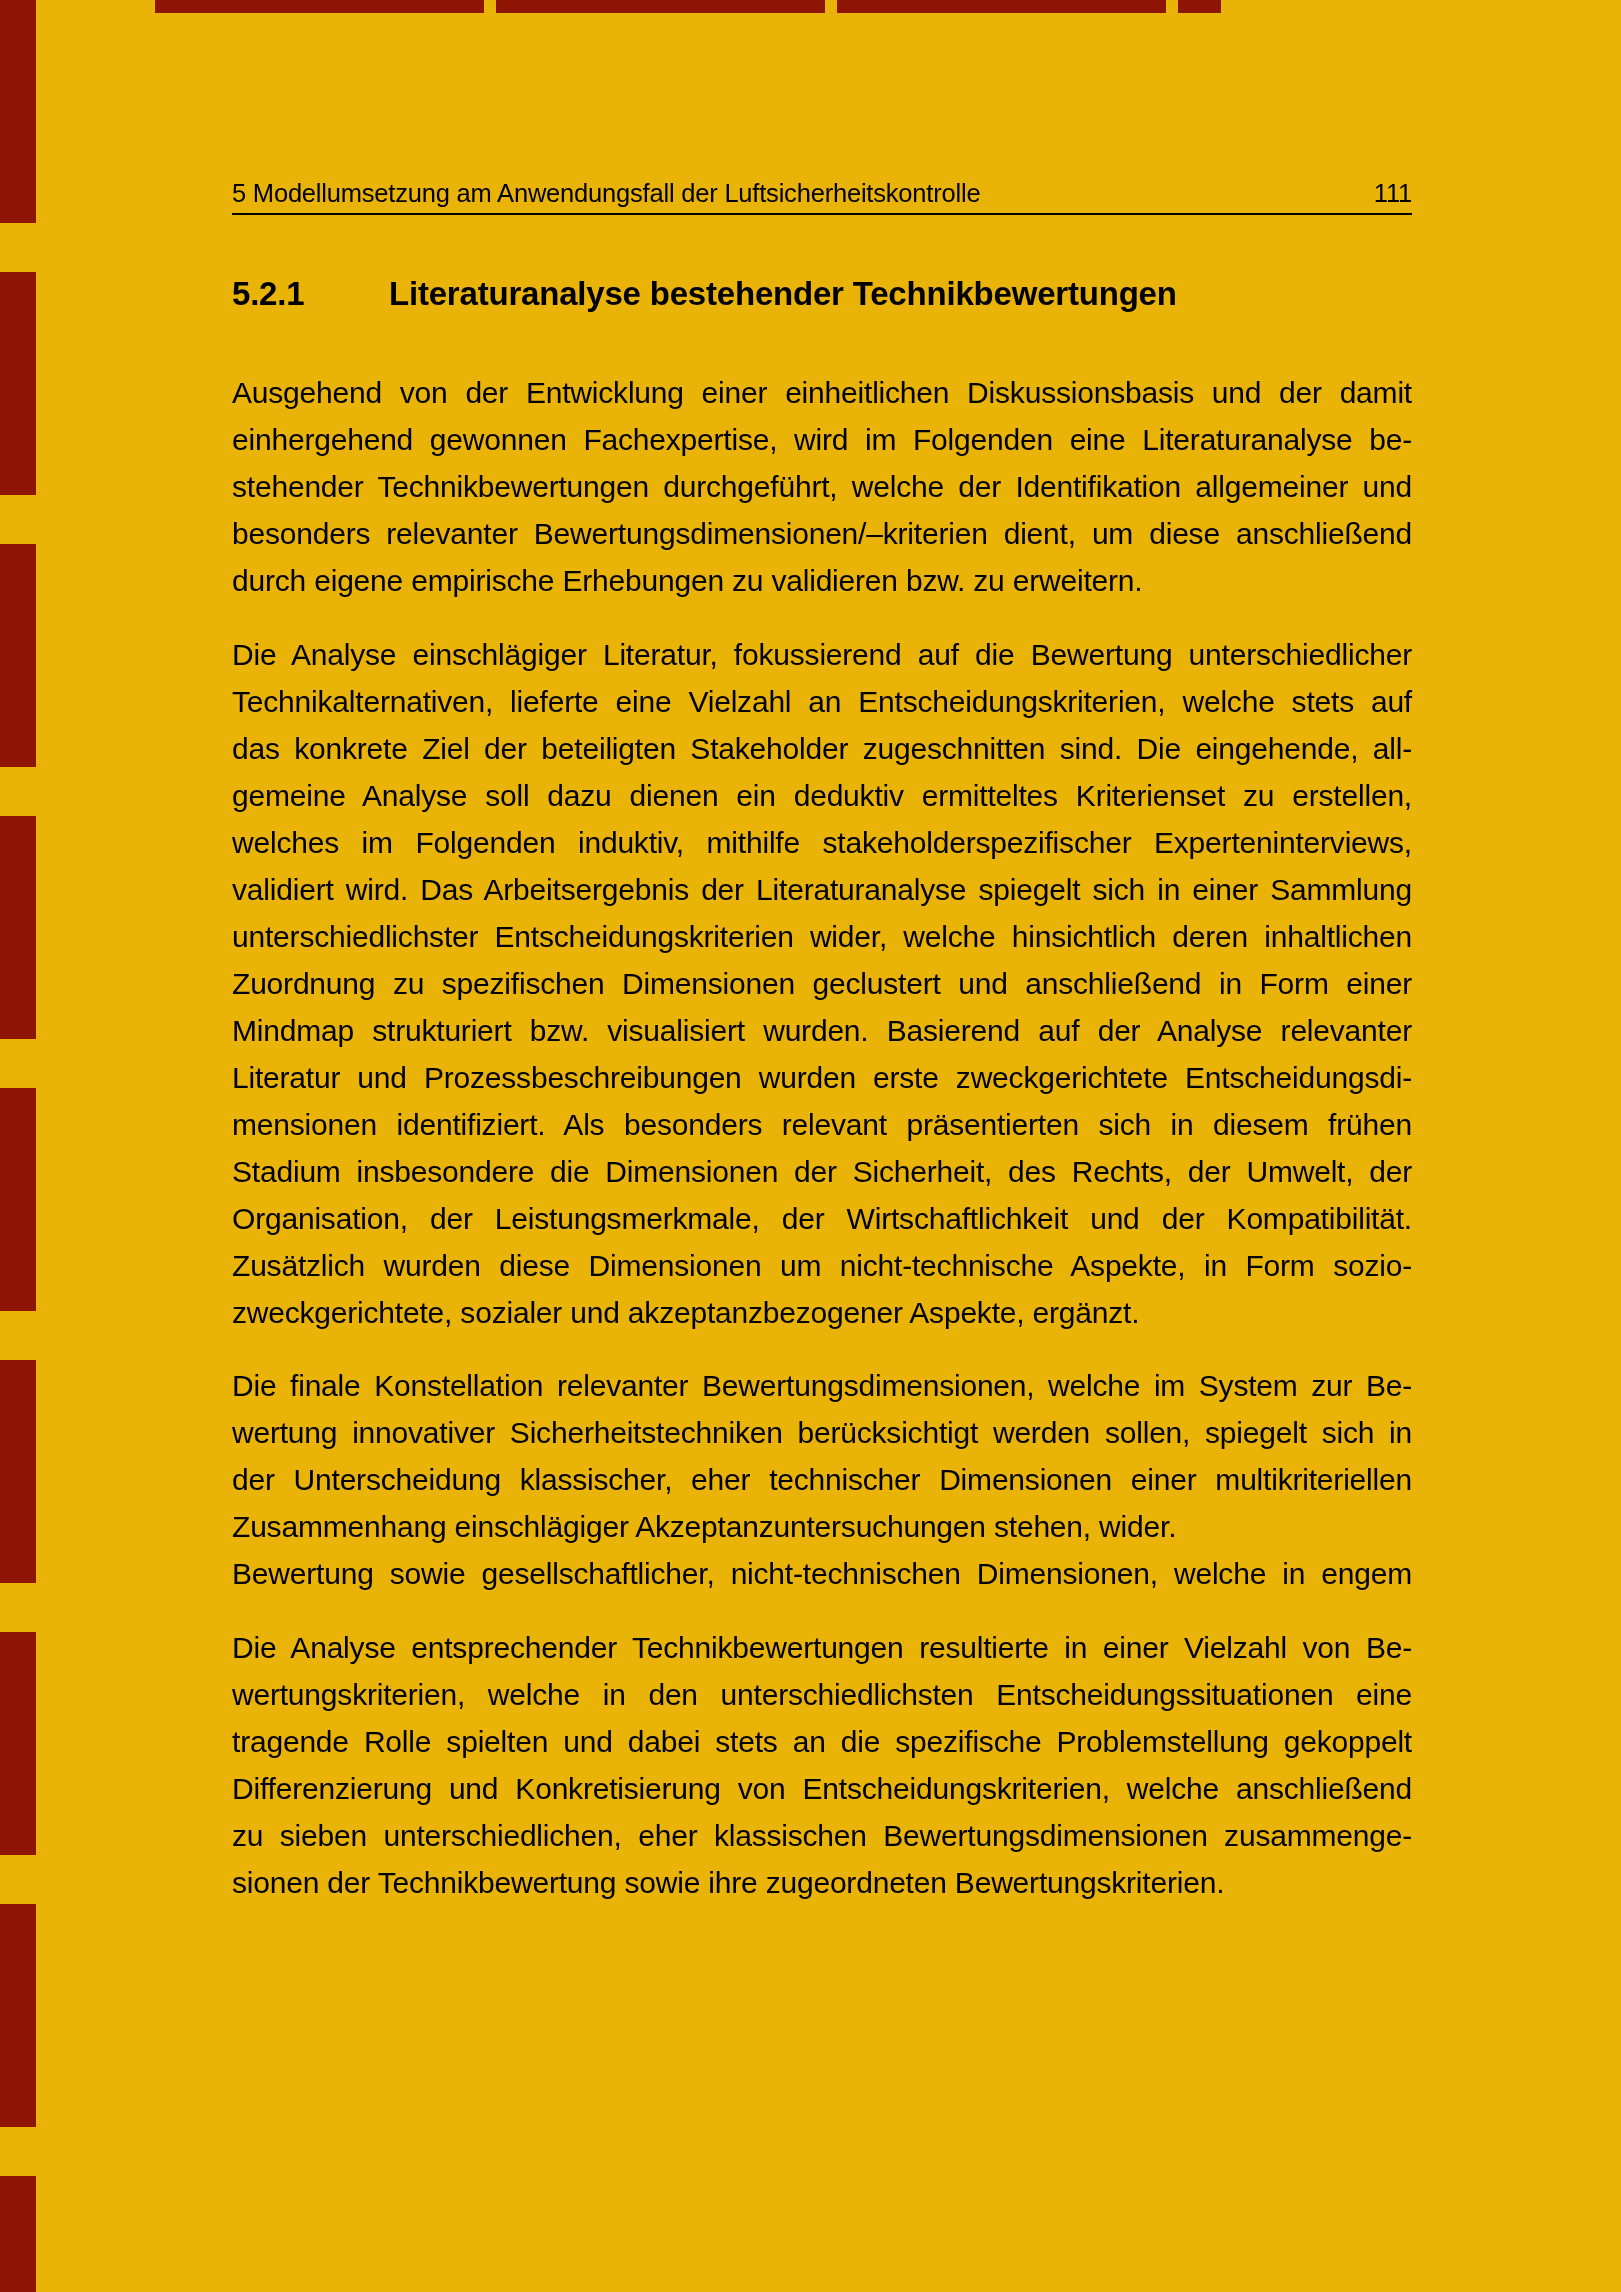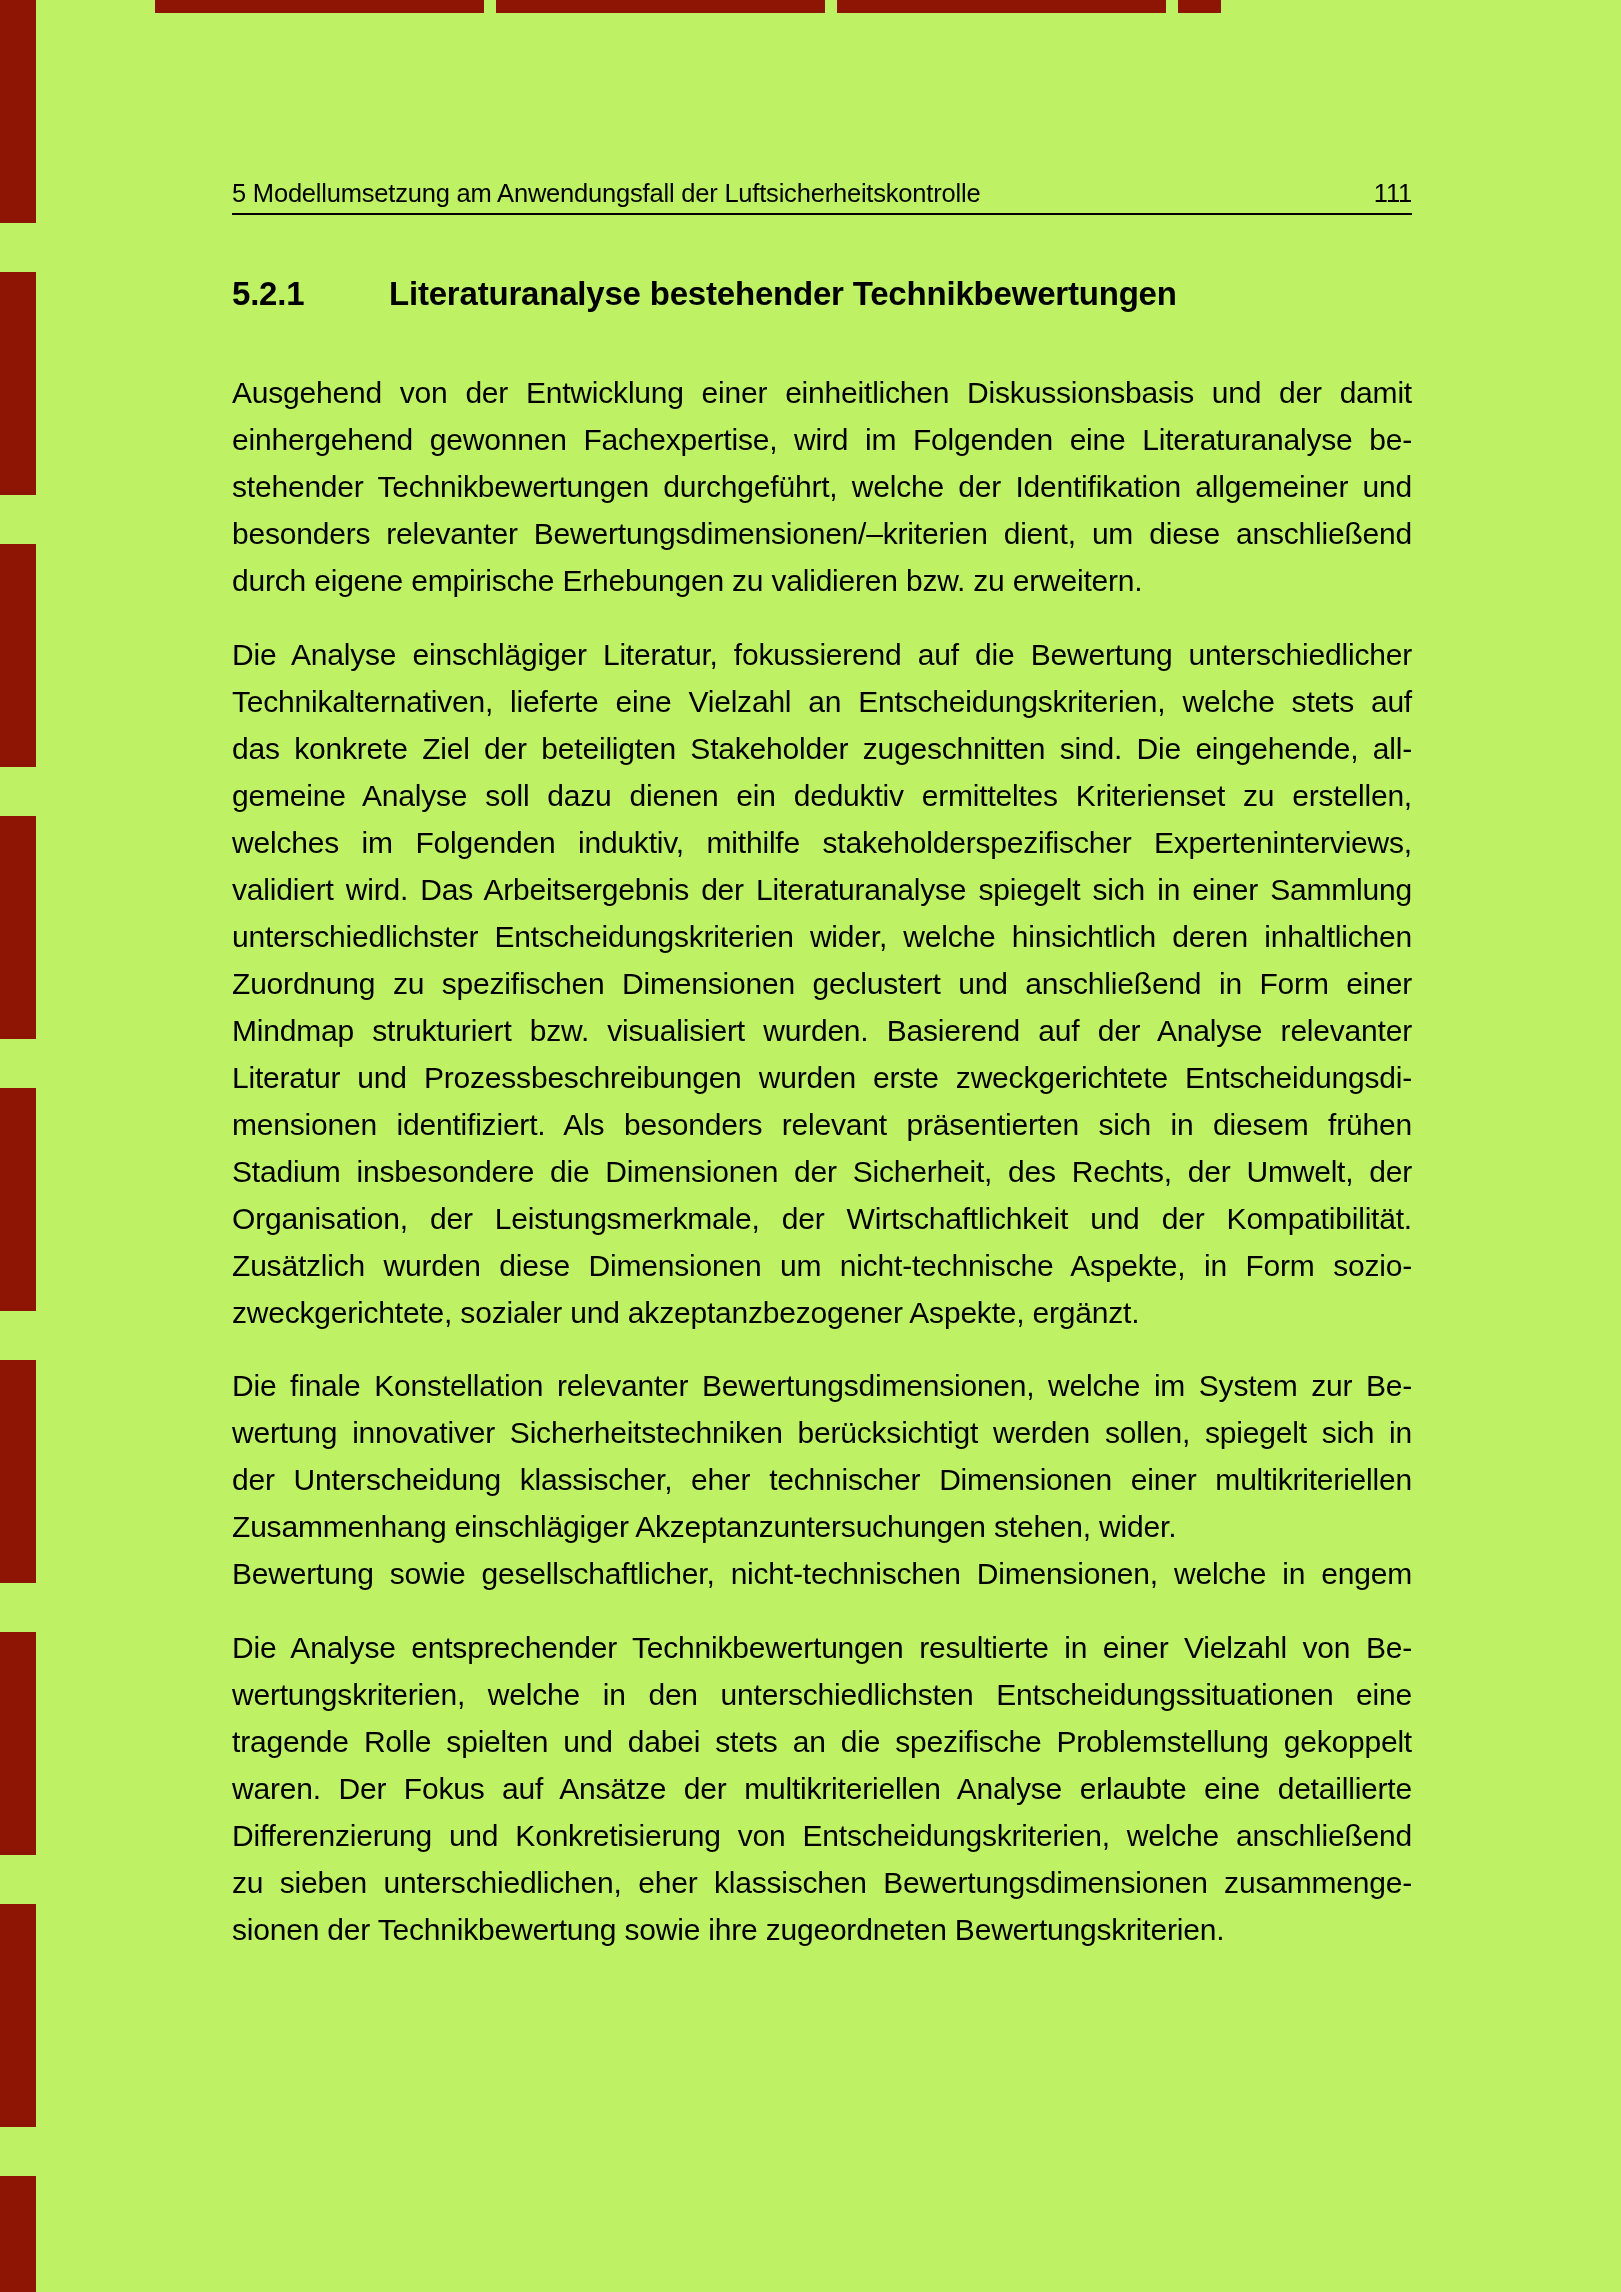--- a/index.html
+++ b/index.html
@@ -4,21 +4,21 @@
 <style>
   :root { --artifact-color: #8e1404; }
   * { margin: 0; padding: 0; box-sizing: border-box; }
   html, body { background: #ffffff; }
   body {
     width: 1621px; height: 2293px;
     position: relative; overflow: hidden;
     font-family: "Liberation Sans", "DejaVu Sans", sans-serif;
     color: #000;
   }
-  .page { position: absolute; inset: 0; background: #bef264; }
+  .page { position: absolute; inset: 0; background: #eab308; }
 
   
   .edge-left {
     position: absolute; left: 0; top: 0; width: 36px; height: 2293px;
     background: repeating-linear-gradient(to bottom,
       var(--artifact-color) 0px, var(--artifact-color) 223px,
       rgba(0,0,0,0) 223px, rgba(0,0,0,0) 272px);
   }
   .edge-top {
     position: absolute; left: 155px; top: 0; width: 1066px; height: 12.7px;
@@ -104,21 +104,20 @@
         <div class="line">Die finale Konstellation relevanter Bewertungsdimensionen, welche im System zur Be-</div>
         <div class="line">wertung innovativer Sicherheitstechniken berücksichtigt werden sollen, spiegelt sich in</div>
         <div class="line">der Unterscheidung klassischer, eher technischer Dimensionen einer multikriteriellen</div>
         <div class="line last">Zusammenhang einschlägiger Akzeptanzuntersuchungen stehen, wider.</div>
         <div class="line">Bewertung sowie gesellschaftlicher, nicht-technischen Dimensionen, welche in engem</div>
       </div>
       <div class="para">
         <div class="line">Die Analyse entsprechender Technikbewertungen resultierte in einer Vielzahl von Be-</div>
         <div class="line">wertungskriterien, welche in den unterschiedlichsten Entscheidungssituationen eine</div>
         <div class="line">tragende Rolle spielten und dabei stets an die spezifische Problemstellung gekoppelt</div>
-        <div class="line">waren. Der Fokus auf Ansätze der multikriteriellen Analyse erlaubte eine detaillierte</div>
         <div class="line">Differenzierung und Konkretisierung von Entscheidungskriterien, welche anschließend</div>
         <div class="line">zu sieben unterschiedlichen, eher klassischen Bewertungsdimensionen zusammenge-</div>
         <div class="line last">sionen der Technikbewertung sowie ihre zugeordneten Bewertungskriterien.</div>
       </div>
     </div>
 
 </div>
 
 
 </body></html>

